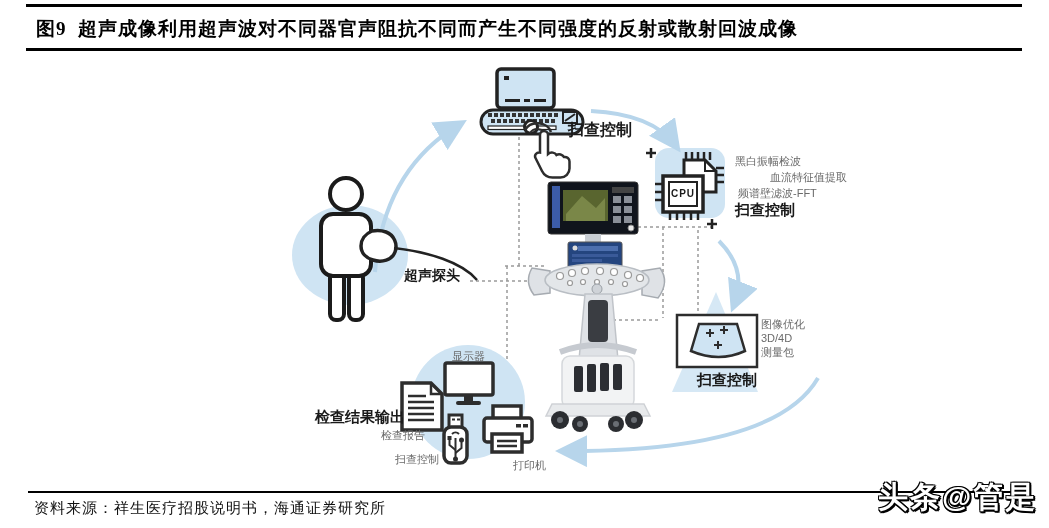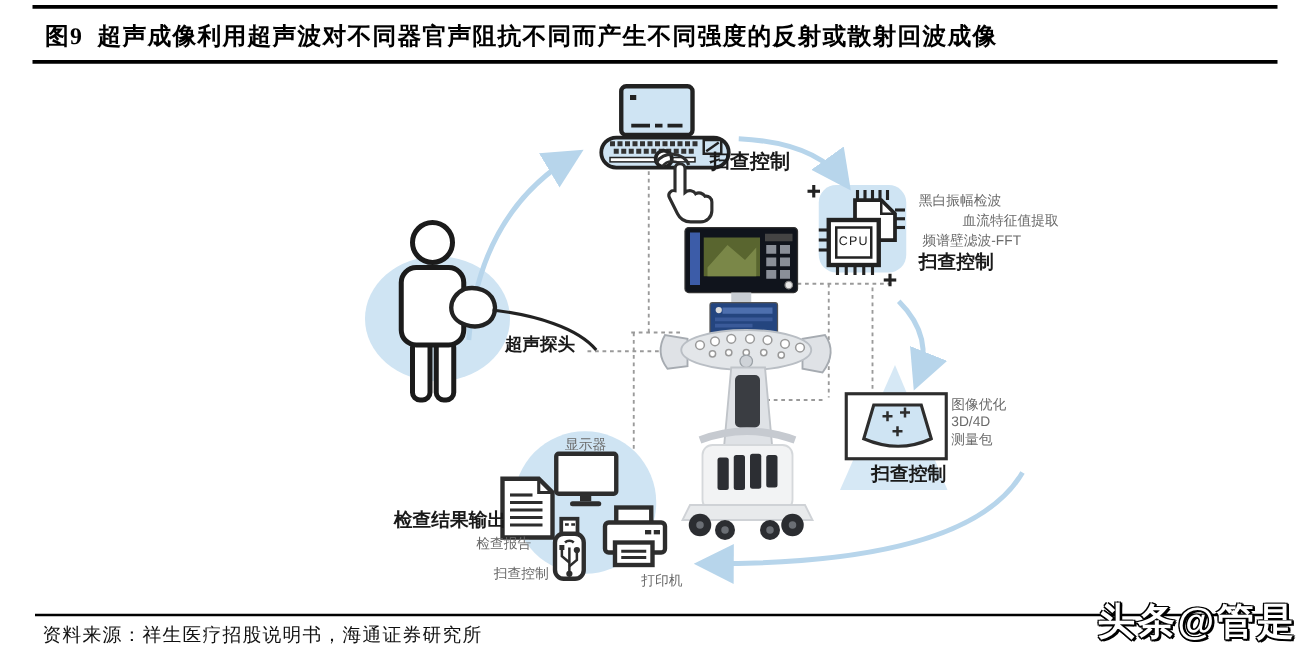--- a/index.html
+++ b/index.html
@@ -11,21 +11,21 @@
   .source{position:absolute;left:34px;top:499px;font-family:"Liberation Serif",serif;
           font-size:15px;color:#111;letter-spacing:1px;}
   .watermark{position:absolute;left:878px;top:477px;font-size:30px;font-weight:700;color:#fff;
      letter-spacing:2px;
      text-shadow:2px 2px 0 #000,-1px -1px 0 #000,1px -1px 0 #000,-1px 1px 0 #000,2px 0 0 #000,0 2px 0 #000;}
   .lbl{position:absolute;color:#1a1a1a;line-height:1.15;}
   .lbl.bold{font-weight:700;}
   .lbl.small{font-size:11px;color:#6a6a6a;}
   .s15{font-size:15px;} .s16{font-size:16px;} .s14{font-size:14px;}
   .chip-txt{position:absolute;left:666px;top:188px;width:34px;text-align:center;
-            font-size:10px;font-weight:400;color:#1a1a1a;letter-spacing:1px;}
+            font-size:10px;font-weight:700;color:#1a1a1a;letter-spacing:1px;}
   svg.layer{position:absolute;left:0;top:0;}
 </style>
 </head>
 <body>
 
 <div class="page">
 
   <div class="rule" style="left:26px;top:4px;width:996px;height:3px;"></div>
   <div class="title">图9  超声成像利用超声波对不同器官声阻抗不同而产生不同强度的反射或散射回波成像</div>
   <div class="rule" style="left:26px;top:48px;width:996px;height:3px;"></div>

